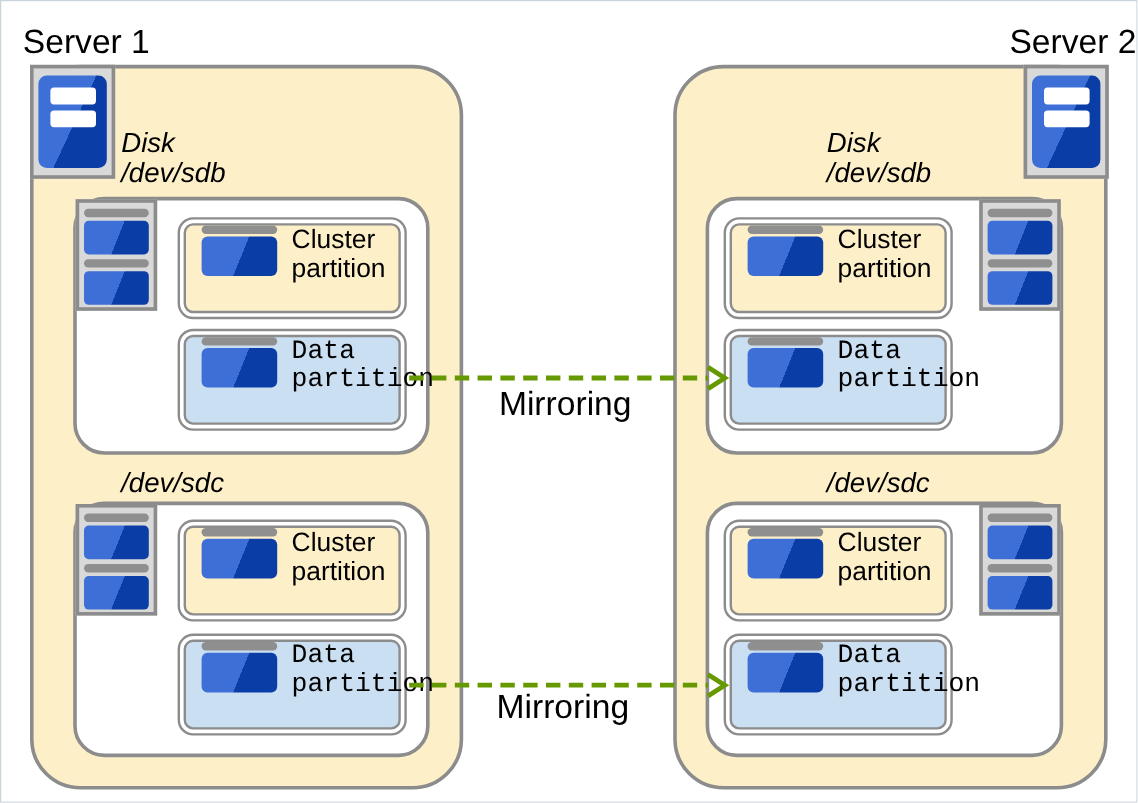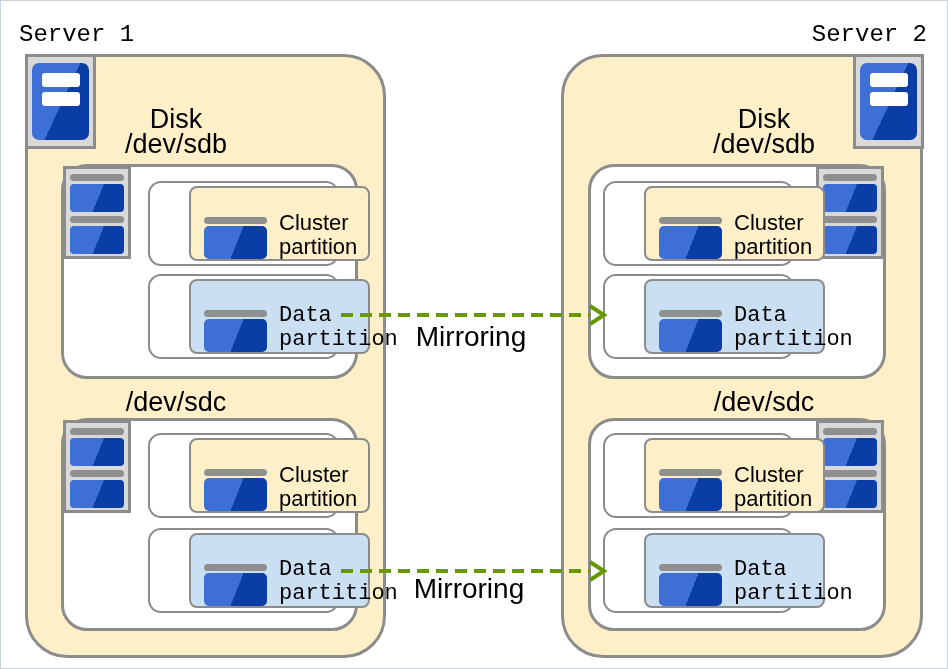--- a/index.html
+++ b/index.html
@@ -1,31 +1,31 @@
 <!DOCTYPE html>
 <html style="--cream: #fdefc8; --light-blue: #cbdff2; --border-gray: #8c8c8c; --icon-gray: #d9d9d9; --blue-light: #3d6fd6; --blue-dark: #0b3da6;"><head>
 <meta charset="utf-8">
 <style>
   html,body{margin:0;padding:0;background:#fff;}
   .page{
     position:relative;width:948px;height:669px;overflow:hidden;
     background:#fff;border:1px solid #c9d3dc;box-sizing:border-box;
     font-family:"Liberation Sans", sans-serif;color:#000;
   }
-  .server-label{position:absolute;font-size:24px;line-height:28px;white-space:nowrap;font-family:Liberation Mono, monospace;}
+  .server-label{position:absolute;font-size:28px;line-height:28px;white-space:nowrap;}
   .server-container{
     position:absolute;background:var(--cream);
     border:3px solid var(--border-gray);border-radius:42px;box-sizing:border-box;z-index:1;
   }
   .disk-box{
     position:absolute;background:#fff;border:3px solid var(--border-gray);
     border-radius:26px;box-sizing:border-box;z-index:2;
   }
   .disk-title{
-    position:absolute;font-size:27px;line-height:25px;text-align:center;width:150px;z-index:3;
+    position:absolute;font-size:23px;line-height:25px;text-align:left;width:150px;z-index:3;font-style:italic;
   }
   .disk-title span{display:block;}
   .server-icon-box{
     position:absolute;width:71px;height:95px;background:var(--icon-gray);
     border:3px solid var(--border-gray);box-sizing:border-box;z-index:4;
     display:flex;align-items:center;justify-content:center;
   }
   .tower{
     width:57px;height:77px;border-radius:7px;padding-top:10px;box-sizing:border-box;
     background:linear-gradient(115deg, var(--blue-light) 52%, var(--blue-dark) 52%);
@@ -44,42 +44,42 @@
   }
   .stack-icon .disk-bar + .stack-blue + .disk-bar{margin-top:4px;}
   .partition{
     position:absolute;width:191px;height:85px;box-sizing:border-box;
     background:#fff;border:2px solid var(--border-gray);border-radius:13px;
     padding:3px;z-index:3;
   }
   .partition-inner{
     width:100%;height:100%;box-sizing:border-box;
     border:2px solid var(--border-gray);border-radius:8px;
-    display:flex;align-items:flex-end;padding-left:13px;margin-left:36px;
+    display:flex;align-items:flex-start;padding-left:13px;
   }
   .partition-inner.cream-fill{background:var(--cream);}
   .partition-inner.blue-fill{background:var(--light-blue);font-family:Liberation Mono, monospace;}
   .disk-icon{width:63px;flex:0 0 63px;}
   .disk-icon .disk-blue{
     height:33px;border-radius:5px;margin-top:2px;
     background:linear-gradient(112deg, var(--blue-light) 52%, var(--blue-dark) 52%);
   }
   .partition-label{font-size:22px;line-height:24px;margin-left:12px;width:104px;}
   .arrow-layer{position:absolute;left:0;top:0;z-index:6;pointer-events:none;}
   .mirroring-label{
     position:absolute;font-size:28px;line-height:24px;width:140px;text-align:center;z-index:6;
   }
 </style>
 </head>
 <body>
 
 <div class="page">
 
   <div class="server-label" style="left:18px;top:20px;">Server 1</div>
-  <div class="server-label" style="right:20px;top:20px;">Server 2</div>
+  <div class="server-label" style="right:0;top:20px;">Server 2</div>
 
   <div class="server-container" style="left:24px;top:53px;width:361px;height:604px;"></div>
   <div class="server-container" style="left:560px;top:53px;width:362px;height:604px;"></div>
 
   <div class="server-icon-box" style="left:24px;top:53px;">
     <div class="tower">
         <div class="tbar"></div>
         <div class="tbar"></div>
       </div>
   </div>

